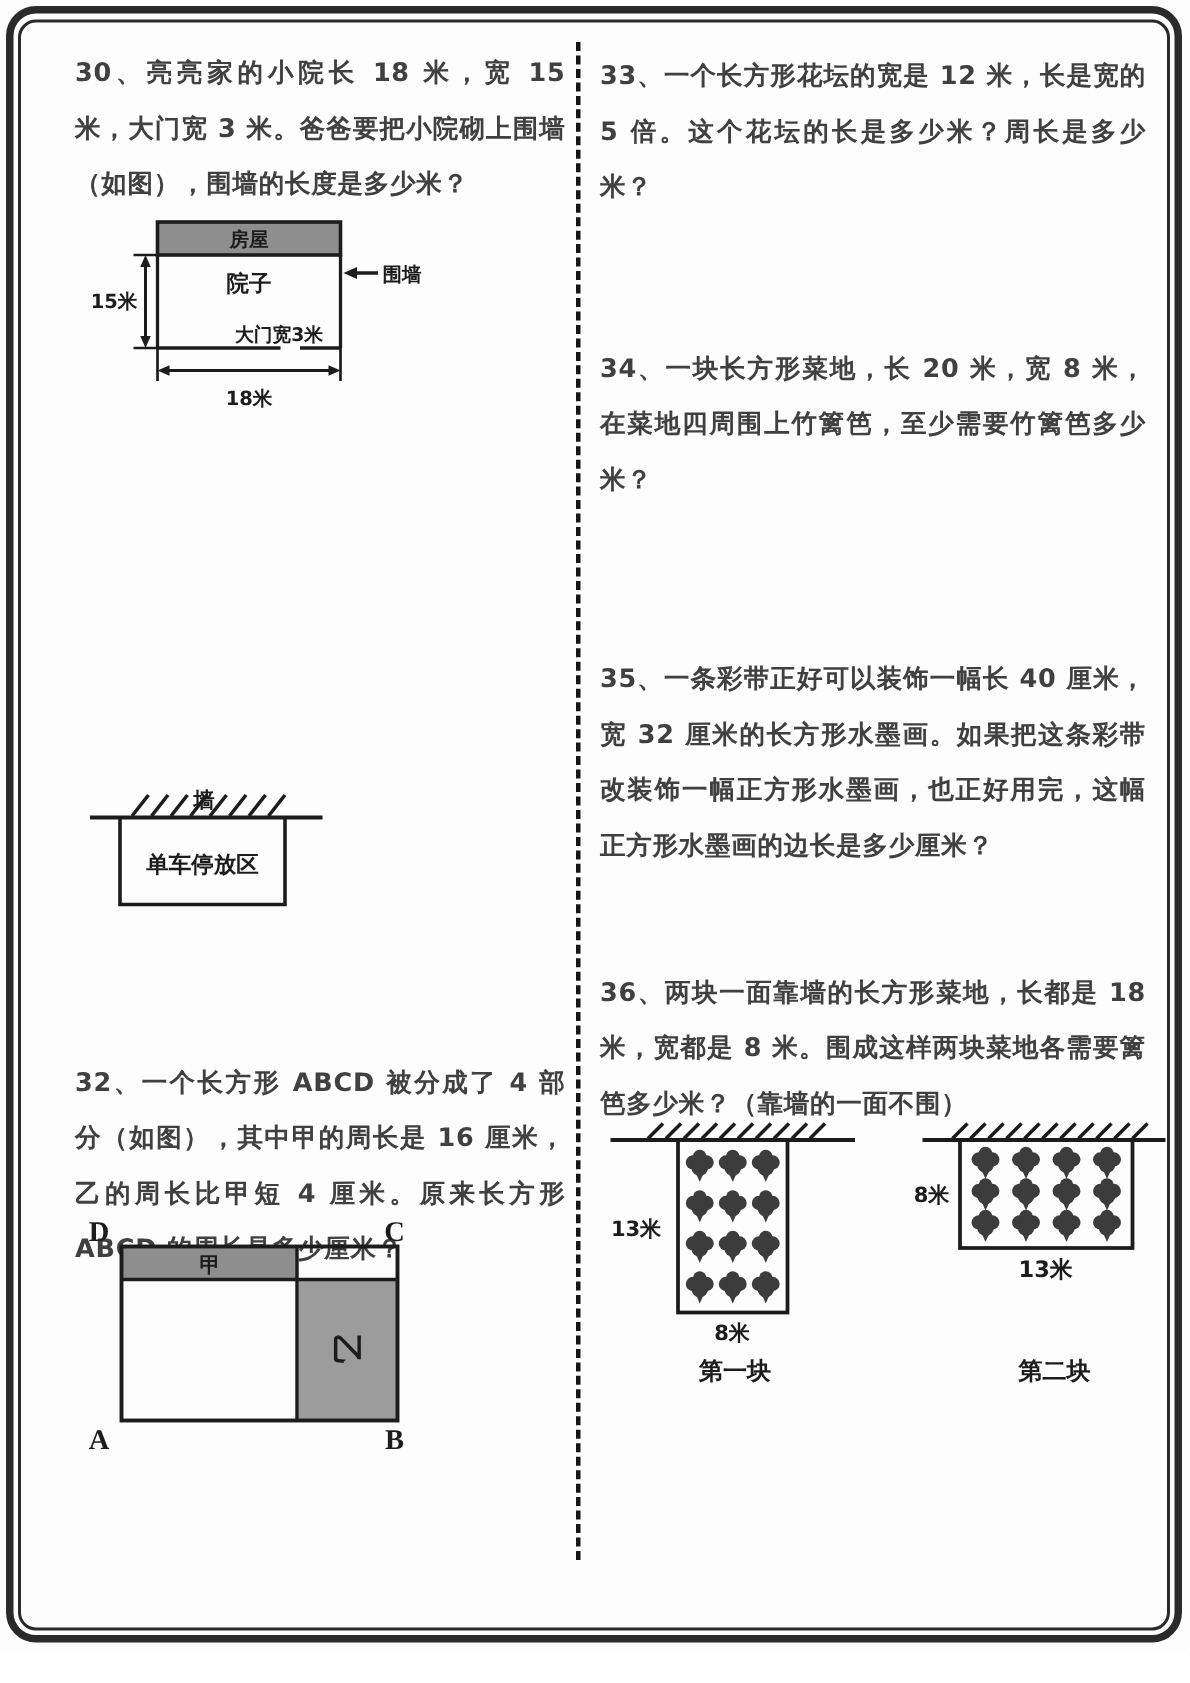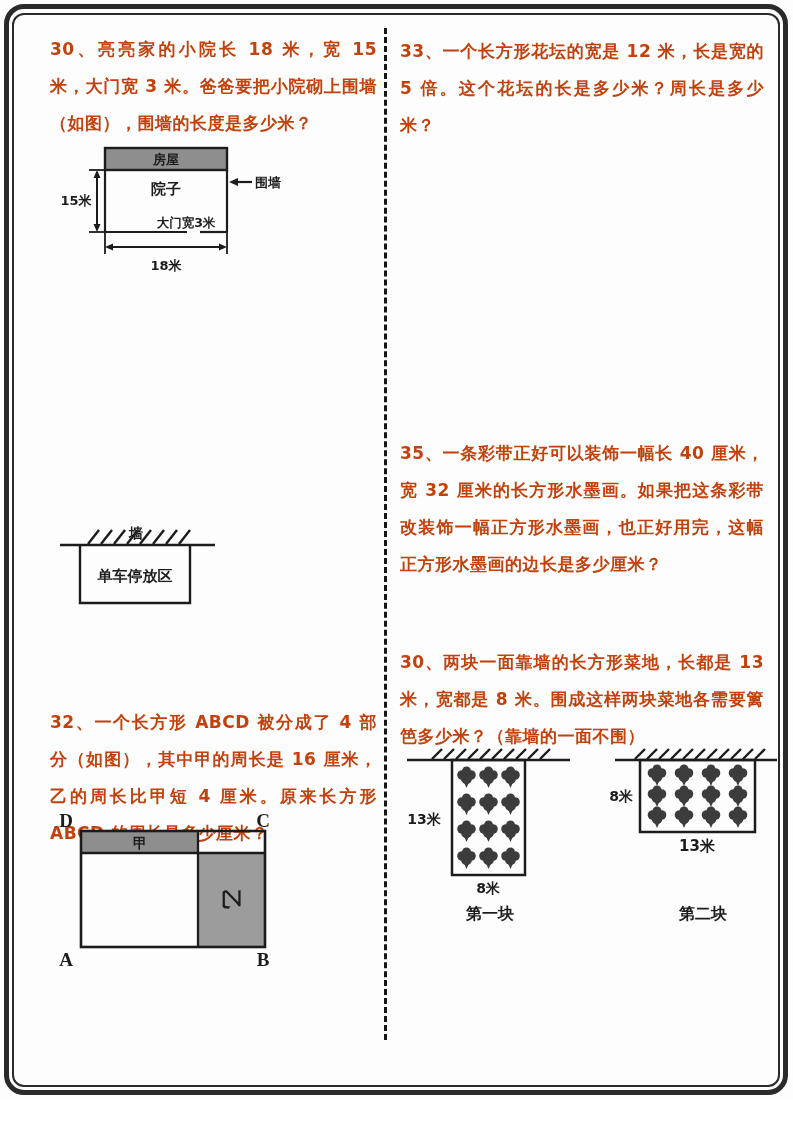--- a/index.html
+++ b/index.html
@@ -2,21 +2,21 @@
 <html><head>
 <meta charset="utf-8">
 <style>
   html, body { margin: 0; padding: 0; background: #ffffff; }
   .sheet {
     position: relative;
     width: 793px;
     height: 1100px;
     background: #fdfdfd;
     font-family: "DejaVu Sans", sans-serif;
-    color: #c2410c;
+    color: #404040;
     overflow: hidden;
   }
   .frame-outer {
     position: absolute;
     left: 4px; top: 4px; right: 5px; bottom: 5px;
     border: 5px solid #2a2a2a;
     border-radius: 20px;
   }
   .frame-inner {
     position: absolute;
@@ -67,22 +67,23 @@
 
 <div class="sheet">
   <div class="frame-outer"></div>
   <div class="frame-inner"></div>
   <div class="divider"></div>
 
   <p class="prob" id="p30">30、亮亮家的小院长 18 米，宽 15 米，大门宽 3 米。爸爸要把小院砌上围墙（如图），围墙的长度是多少米？</p>
   <p class="prob" id="p32">32、一个长方形 ABCD 被分成了 4 部分（如图），其中甲的周长是 16 厘米，乙的周长比甲短 4 厘米。原来长方形 ABCD 的周长是多少厘米？</p>
 
   <p class="prob" id="p33">33、一个长方形花坛的宽是 12 米，长是宽的 5 倍。这个花坛的长是多少米？周长是多少米？</p>
+  <p class="prob" id="p34">34、一块长方形菜地，长 20 米，宽 8 米，在菜地四周围上竹篱笆，至少需要竹篱笆多少米？</p>
   <p class="prob" id="p35">35、一条彩带正好可以装饰一幅长 40 厘米，宽 32 厘米的长方形水墨画。如果把这条彩带改装饰一幅正方形水墨画，也正好用完，这幅正方形水墨画的边长是多少厘米？</p>
-  <p class="prob" id="p36">30、两块一面靠墙的长方形菜地，长都是 13 米，宽都是 8 米。围成这样两块菜地各需要篱笆多少米？（靠墙的一面不围）</p>
+  <p class="prob" id="p36">36、两块一面靠墙的长方形菜地，长都是 18 米，宽都是 8 米。围成这样两块菜地各需要篱笆多少米？（靠墙的一面不围）</p>
 
   <svg class="diag" id="d30" width="295" height="132" viewBox="0 0 295 132">
     <rect x="47" y="5" width="122" height="22" stroke="#1c1c1c" stroke-width="2.4" fill="#8e8e8e"></rect>
     <text x="108" y="21" text-anchor="middle" font-size="13">房屋</text>
 
     <line x1="47" y1="27" x2="47" y2="89" stroke-width="2.2"></line>
     <line x1="169" y1="27" x2="169" y2="89" stroke-width="2.2"></line>
     <line x1="47" y1="89" x2="129" y2="89" stroke-width="2.2"></line>
     <line x1="142" y1="89" x2="169" y2="89" stroke-width="2.2"></line>
 

